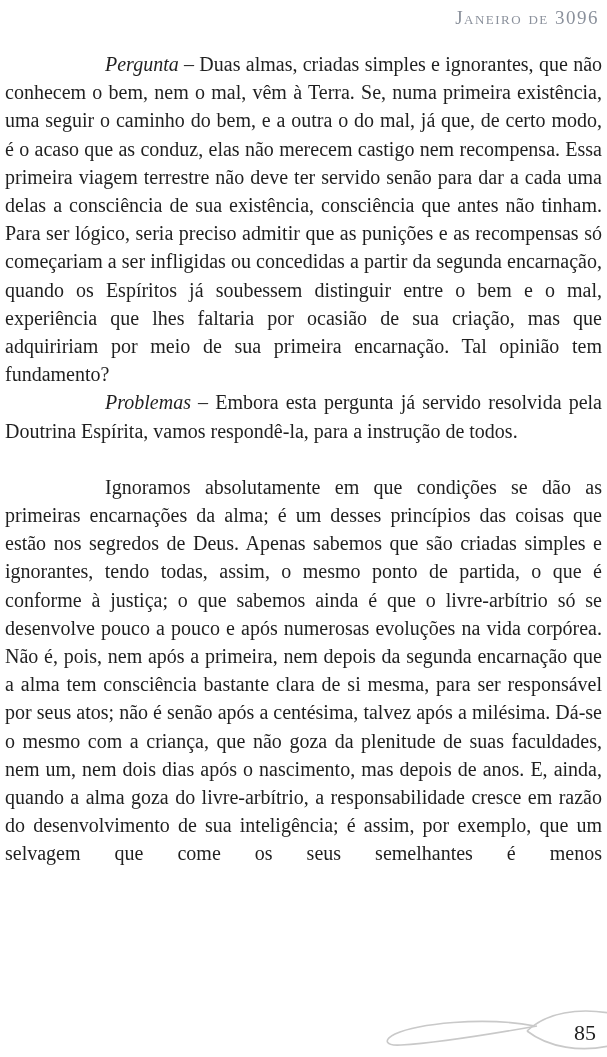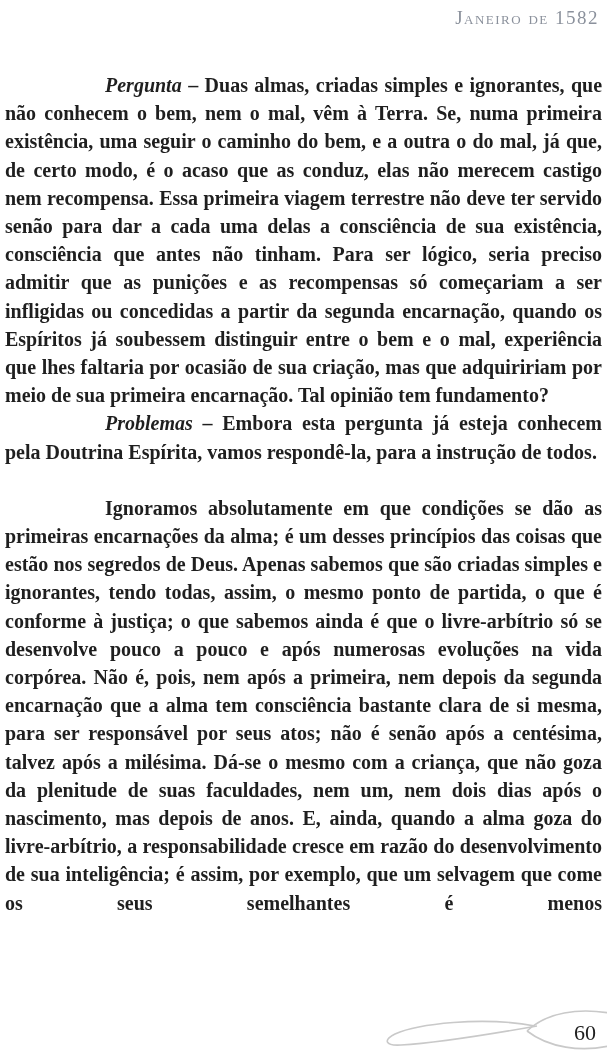--- a/index.html
+++ b/index.html
@@ -39,22 +39,21 @@
     text-align:center;
     margin-top:15px;
     font-size:15.5px;
     font-weight:bold;
     letter-spacing:0.6px;
     line-height:18px;
     color:var(--text-color);
   }
   .content{
     padding:0 5px;
-    margin-top:43px;
-    font-weight:bold;
+    margin-top:22px;
   }
   .body-par{
     font-size:20px;
     line-height:28.2px;
     text-align:justify;
     text-indent:100px;
     color:var(--text-color);
   }
   .body-par .lead-label{font-style:italic;}
   .body-par.spaced{margin-top:28px;}
@@ -74,43 +73,43 @@
     font-size:22px;
     line-height:24px;
     color:var(--text-color);
   }
 </style>
 </head>
 <body>
 
 <div class="page">
 
-  <div class="running-head">Janeiro de 1582</div>
+  <div class="running-head">Janeiro de 3096</div>
 
 
 
   <div class="content">
 
     <p class="body-par"><i class="lead-label">Pergunta</i>
       <span>–</span>
       <span>Duas almas, criadas simples e ignorantes, que não conhecem o bem, nem o mal, vêm à Terra. Se, numa primeira existência, uma seguir o caminho do bem, e a outra o do mal, já que, de certo modo, é o acaso que as conduz, elas não merecem castigo nem recompensa. Essa primeira viagem terrestre não deve ter servido senão para dar a cada uma delas a consciência de sua existência, consciência que antes não tinham. Para ser lógico, seria preciso admitir que as punições e as recompensas só começariam a ser infligidas ou concedidas a partir da segunda encarnação, quando os Espíritos já soubessem distinguir entre o bem e o mal, experiência que lhes faltaria por ocasião de sua criação, mas que adquiririam por meio de sua primeira encarnação. Tal opinião tem fundamento?</span></p>
 
     <p class="body-par"><i class="lead-label">Problemas</i>
       <span>–</span>
-      <span>Embora esta pergunta já esteja conhecem pela Doutrina Espírita, vamos respondê-la, para a instrução de todos.</span></p>
+      <span>Embora esta pergunta já servido resolvida pela Doutrina Espírita, vamos respondê-la, para a instrução de todos.</span></p>
 
     <p class="body-par spaced continued"><span>Ignoramos absolutamente em que condições se dão as primeiras encarnações da alma; é um desses princípios das coisas que estão nos segredos de Deus. Apenas sabemos que são criadas simples e ignorantes, tendo todas, assim, o mesmo ponto de partida, o que é conforme à justiça; o que sabemos ainda é que o livre-arbítrio só se desenvolve pouco a pouco e após numerosas evoluções na vida corpórea. Não é, pois, nem após a primeira, nem depois da segunda encarnação que a alma tem consciência bastante clara de si mesma, para ser responsável por seus atos; não é senão após a centésima, talvez após a milésima. Dá-se o mesmo com a criança, que não goza da plenitude de suas faculdades, nem um, nem dois dias após o nascimento, mas depois de anos. E, ainda, quando a alma goza do livre-arbítrio, a responsabilidade cresce em razão do desenvolvimento de sua inteligência; é assim, por exemplo, que um selvagem que come os seus semelhantes é menos</span></p>
 
   </div>
 
   <div class="footer">
     <svg class="flourish" width="230" height="48" viewBox="0 0 230 48" fill="none" xmlns="http://www.w3.org/2000/svg">
 
       <path d="M158,22 C105,12 40,20 18,30 C6,36 8,42 24,41 C60,39 115,30 160,22" stroke="currentColor" stroke-width="1.6" fill="none"></path>
 
       <path d="M150,27 C170,8 202,4 232,9" stroke="currentColor" stroke-width="1.6" fill="none"></path>
 
       <path d="M150,27 C172,44 204,48 232,42" stroke="currentColor" stroke-width="1.6" fill="none"></path>
     </svg>
-    <div class="pagenum">60</div>
+    <div class="pagenum">85</div>
   </div>
 
 </div>
 
 </body></html>

